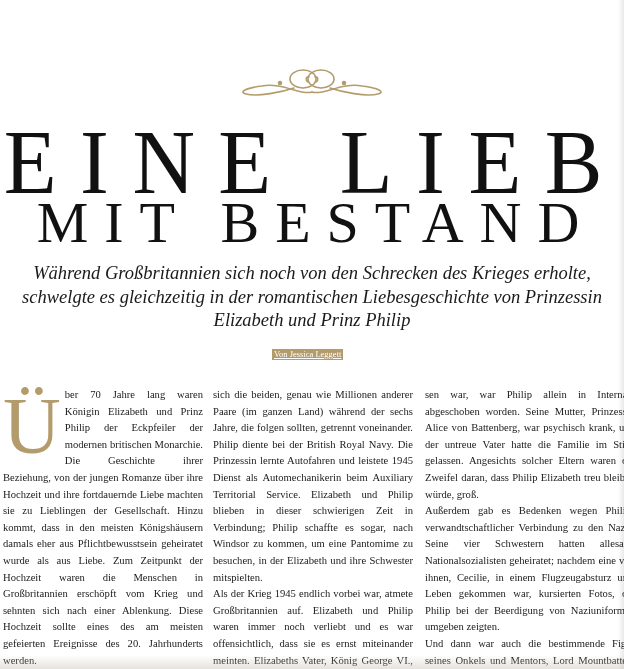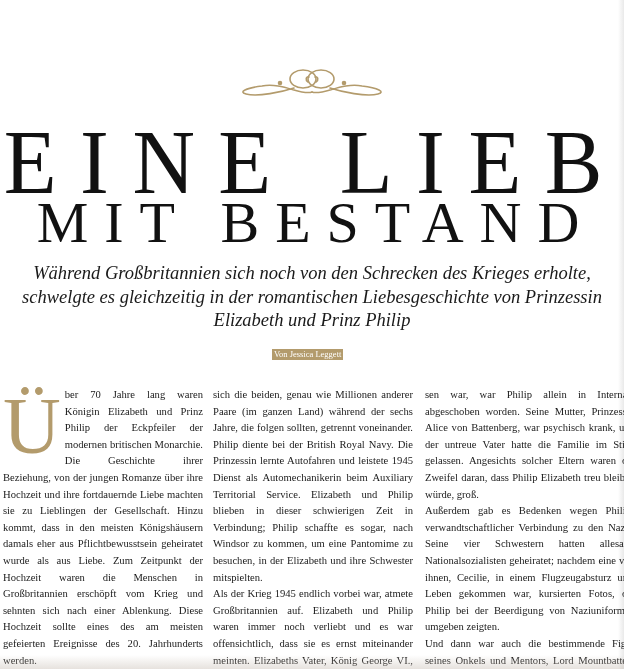--- a/index.html
+++ b/index.html
@@ -27,20 +27,21 @@
     white-space:nowrap; color:#111; padding-left:4px;
   }
   .subtitle {
     position:absolute; left:10px; top:262px; width:604px; text-align:center;
     font-style:italic; font-size:18.5px; line-height:23.5px; color:#1a1a1a;
   }
   .byline {
     position:absolute; left:272px; top:349px; height:11px; padding:0 2px;
     background:#b39b6c; color:#ffffff; font-size:8.5px; line-height:11px;
     white-space:nowrap;
+    text-decoration:underline;
   }
   .col {
     position:absolute; top:387px; width:200px; font-size:10.6px;
     line-height:16.6px; text-align:justify; color:#1a1a1a;
     hyphens:manual;
   }
   .col p { margin:0; }
   .c1 { left:3px; }
   .c2 { left:213px; }
   .c3 { left:425px; width:210px; }

